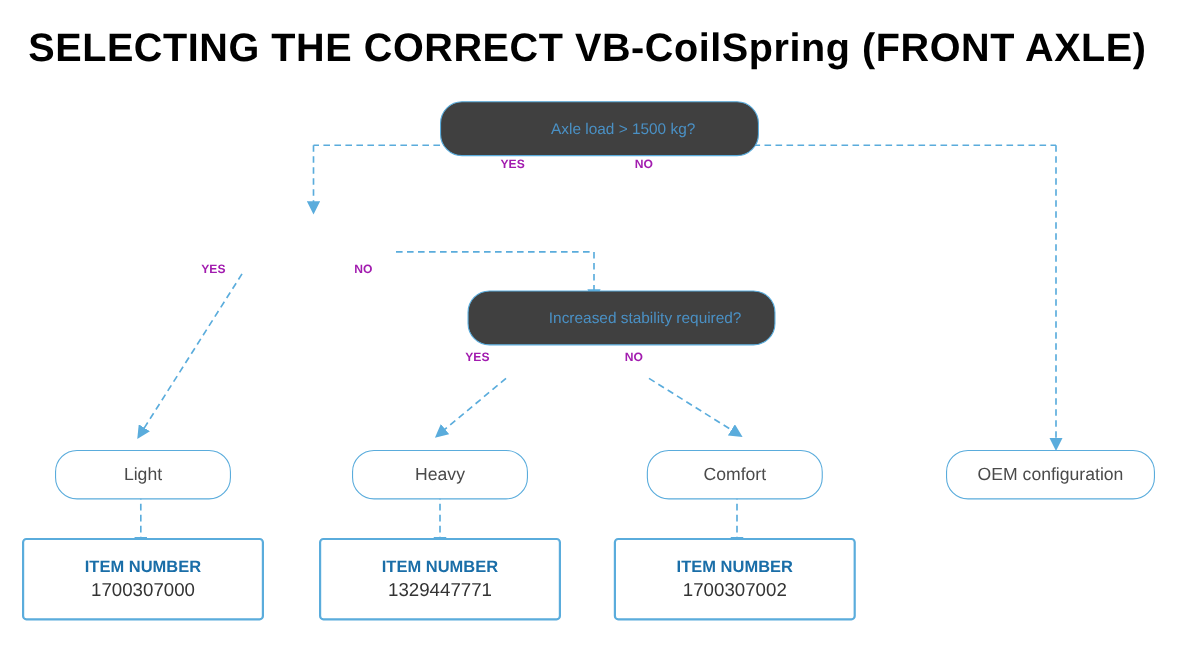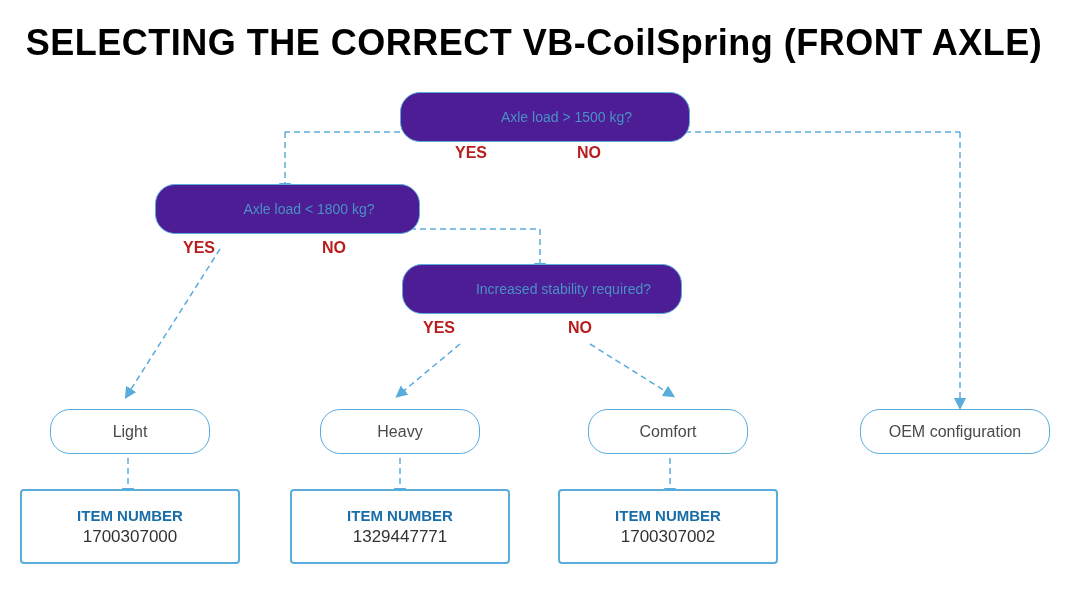--- a/index.html
+++ b/index.html
@@ -35,21 +35,21 @@
       width: 1080px;
       height: 500px;
       pointer-events: none;
     }
 
     
     .decision-box {
       position: absolute;
       border: 1.5px solid #5aacdc;
       border-radius: 20px;
-      background: #4c1d95;
+      background: #404040;
       text-align: center;
       display: flex;
       align-items: center;
       justify-content: center;
       font-size: 14px;
       color: #4a90c4;
       padding-left: 43px;
     }
 
     
@@ -90,23 +90,23 @@
 
     .item-box .item-number {
       font-size: 17px;
       color: #333;
       font-weight: 400;
     }
 
     
     .yn-label {
       position: absolute;
-      font-size: 16px;
+      font-size: 11px;
       font-weight: 700;
-      color: #b91c1c;
+      color: #a21caf;
     }
   </style>
 </head>
 <body>
 
 <div class="page-title">SELECTING THE CORRECT VB-CoilSpring (FRONT AXLE)</div>
 
 <div class="diagram-area">
 
   <svg class="lines-svg">
@@ -159,33 +159,30 @@
   </div>
 
   <div class="yn-label" style="left:455px; top:70px;">
     <span>YES</span>
   </div>
 
   <div class="yn-label" style="left:577px; top:70px;">
     <span>NO</span>
   </div>
 
-  <div class="decision-box" style="left:155px; top:110px; width:265px; height:50px;">
-    <span>Axle load &lt; 1800 kg?</span>
-  </div>
 
   <div class="yn-label" style="left:183px; top:165px;">
     <span>YES</span>
   </div>
 
   <div class="yn-label" style="left:322px; top:165px;">
     <span>NO</span>
   </div>
 
-  <div class="decision-box" style="left:402px; top:190px; width:280px; height:50px;">
+  <div class="decision-box" style="left:425px; top:190px; width:280px; height:50px;">
     <span>Increased stability required?</span>
   </div>
 
   <div class="yn-label" style="left:423px; top:245px;">
     <span>YES</span>
   </div>
 
   <div class="yn-label" style="left:568px; top:245px;">
     <span>NO</span>
   </div>

